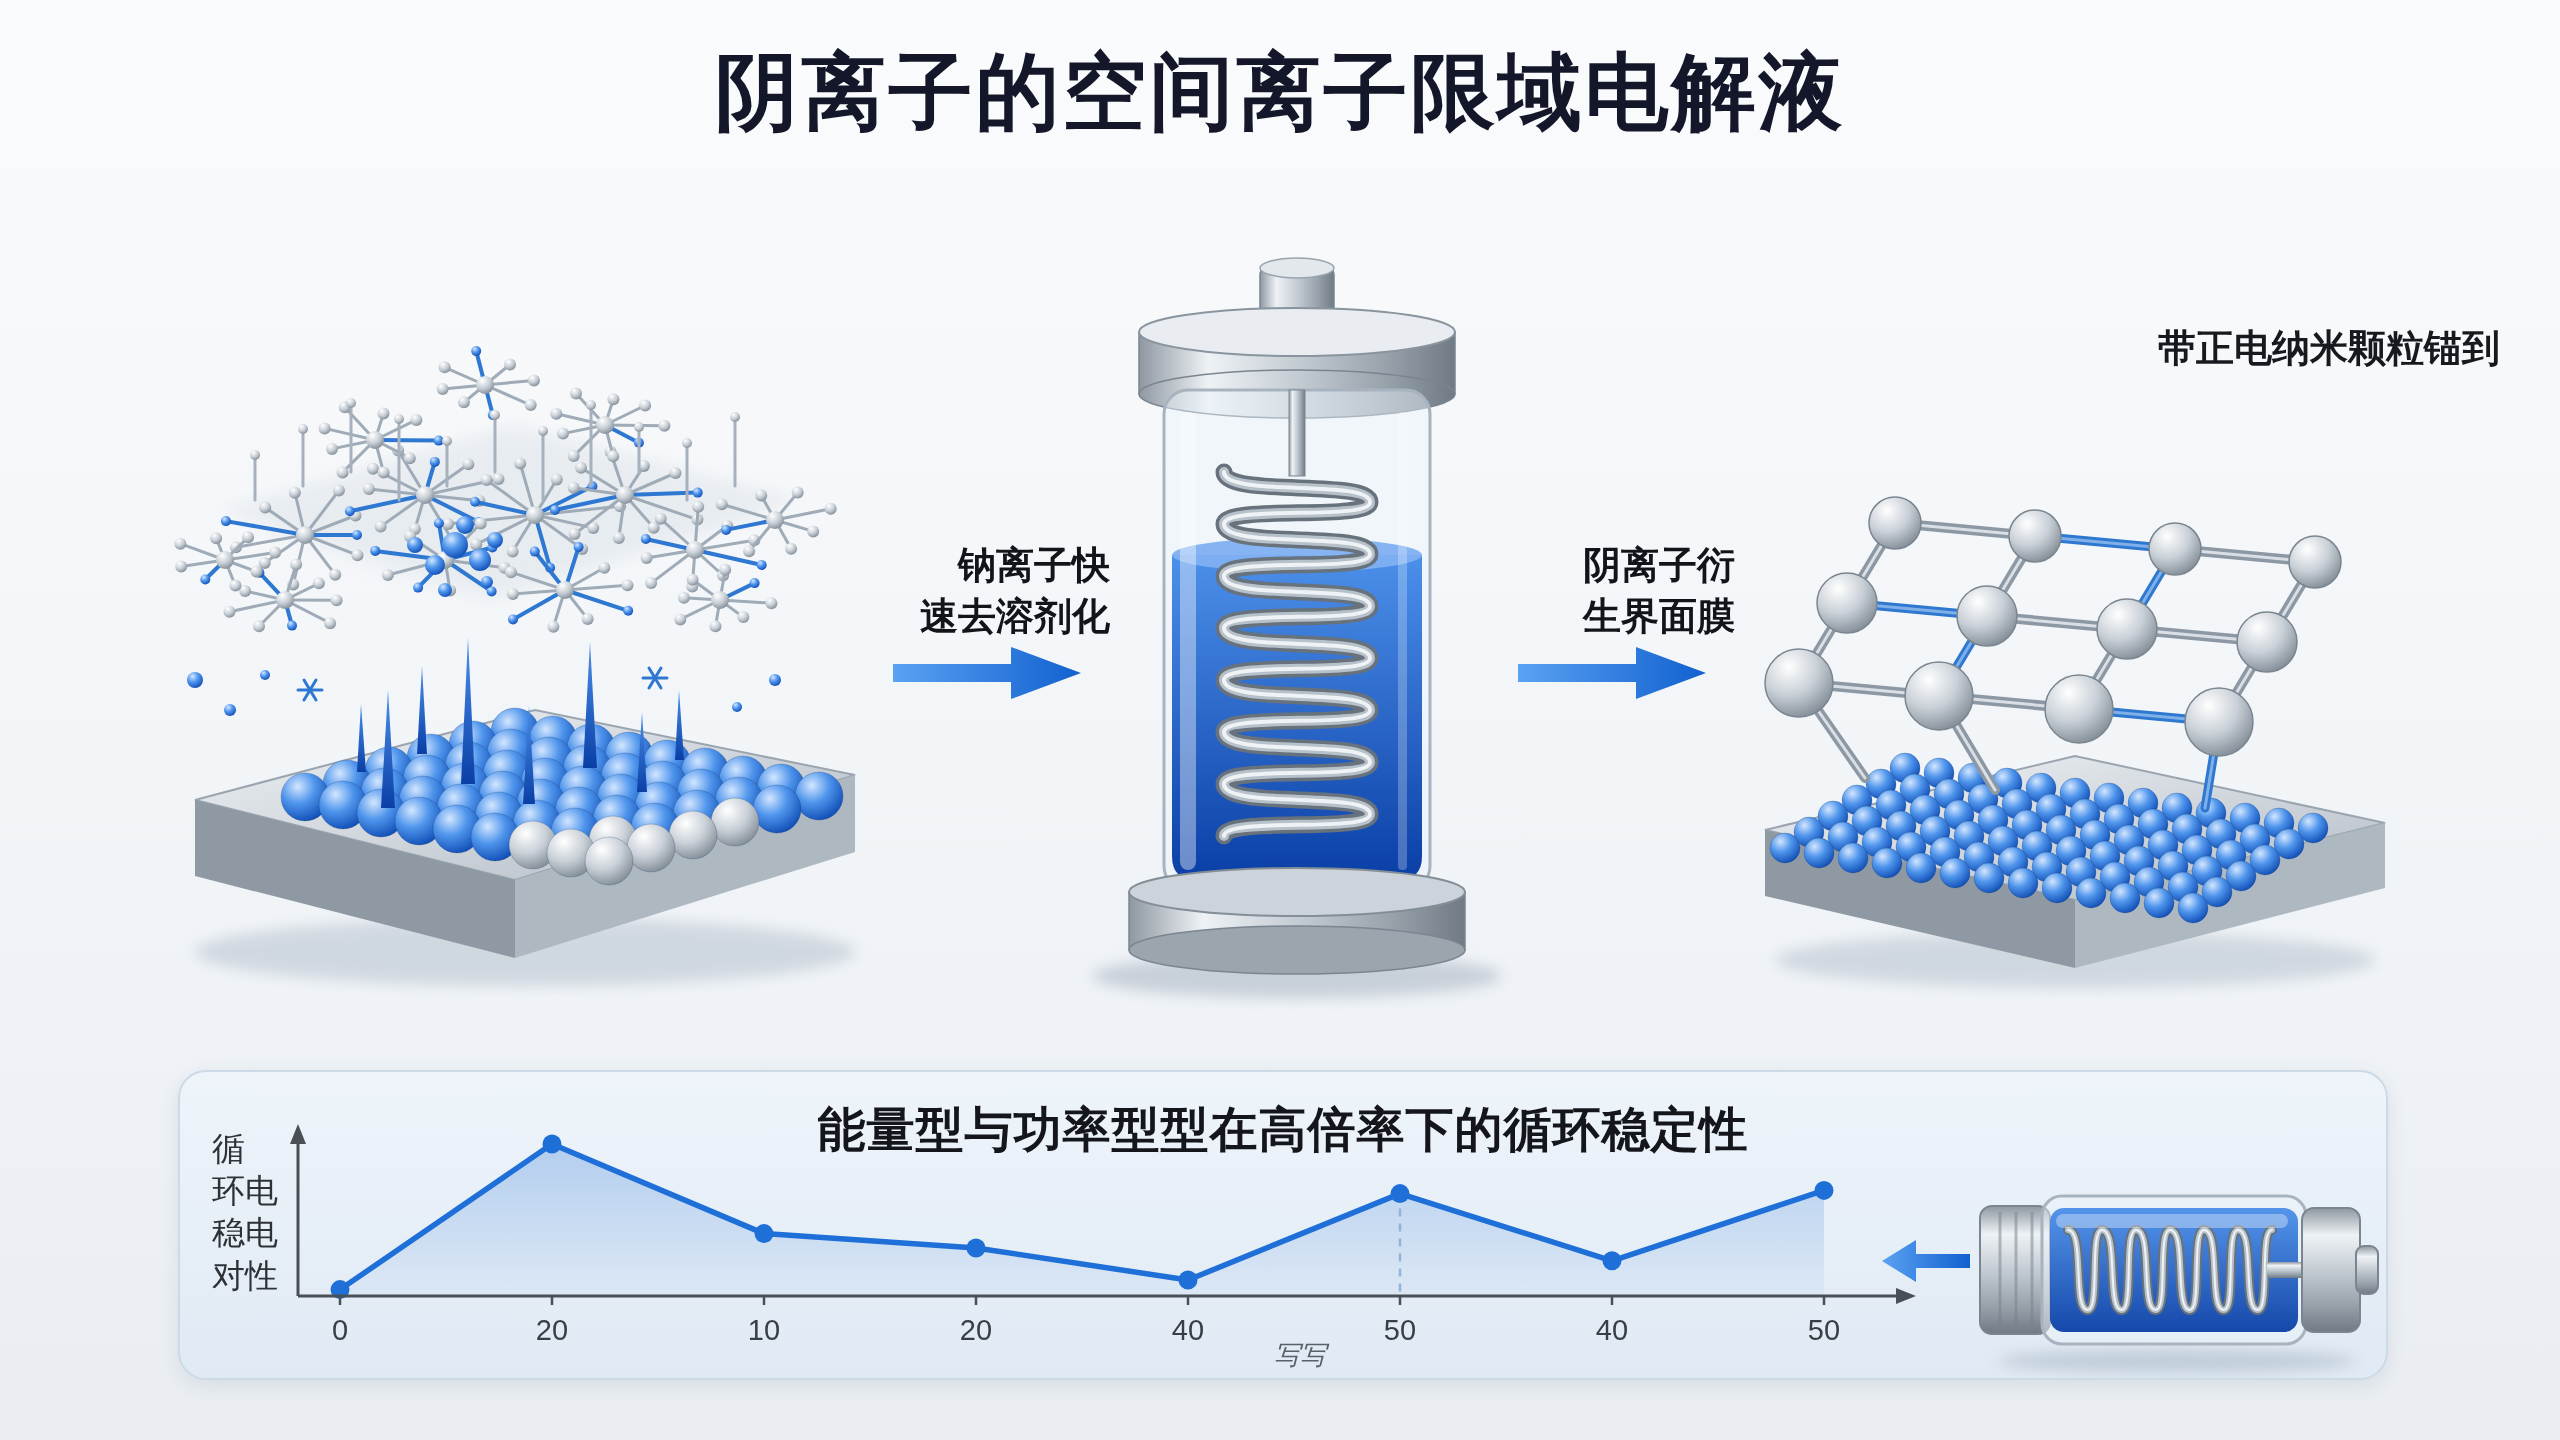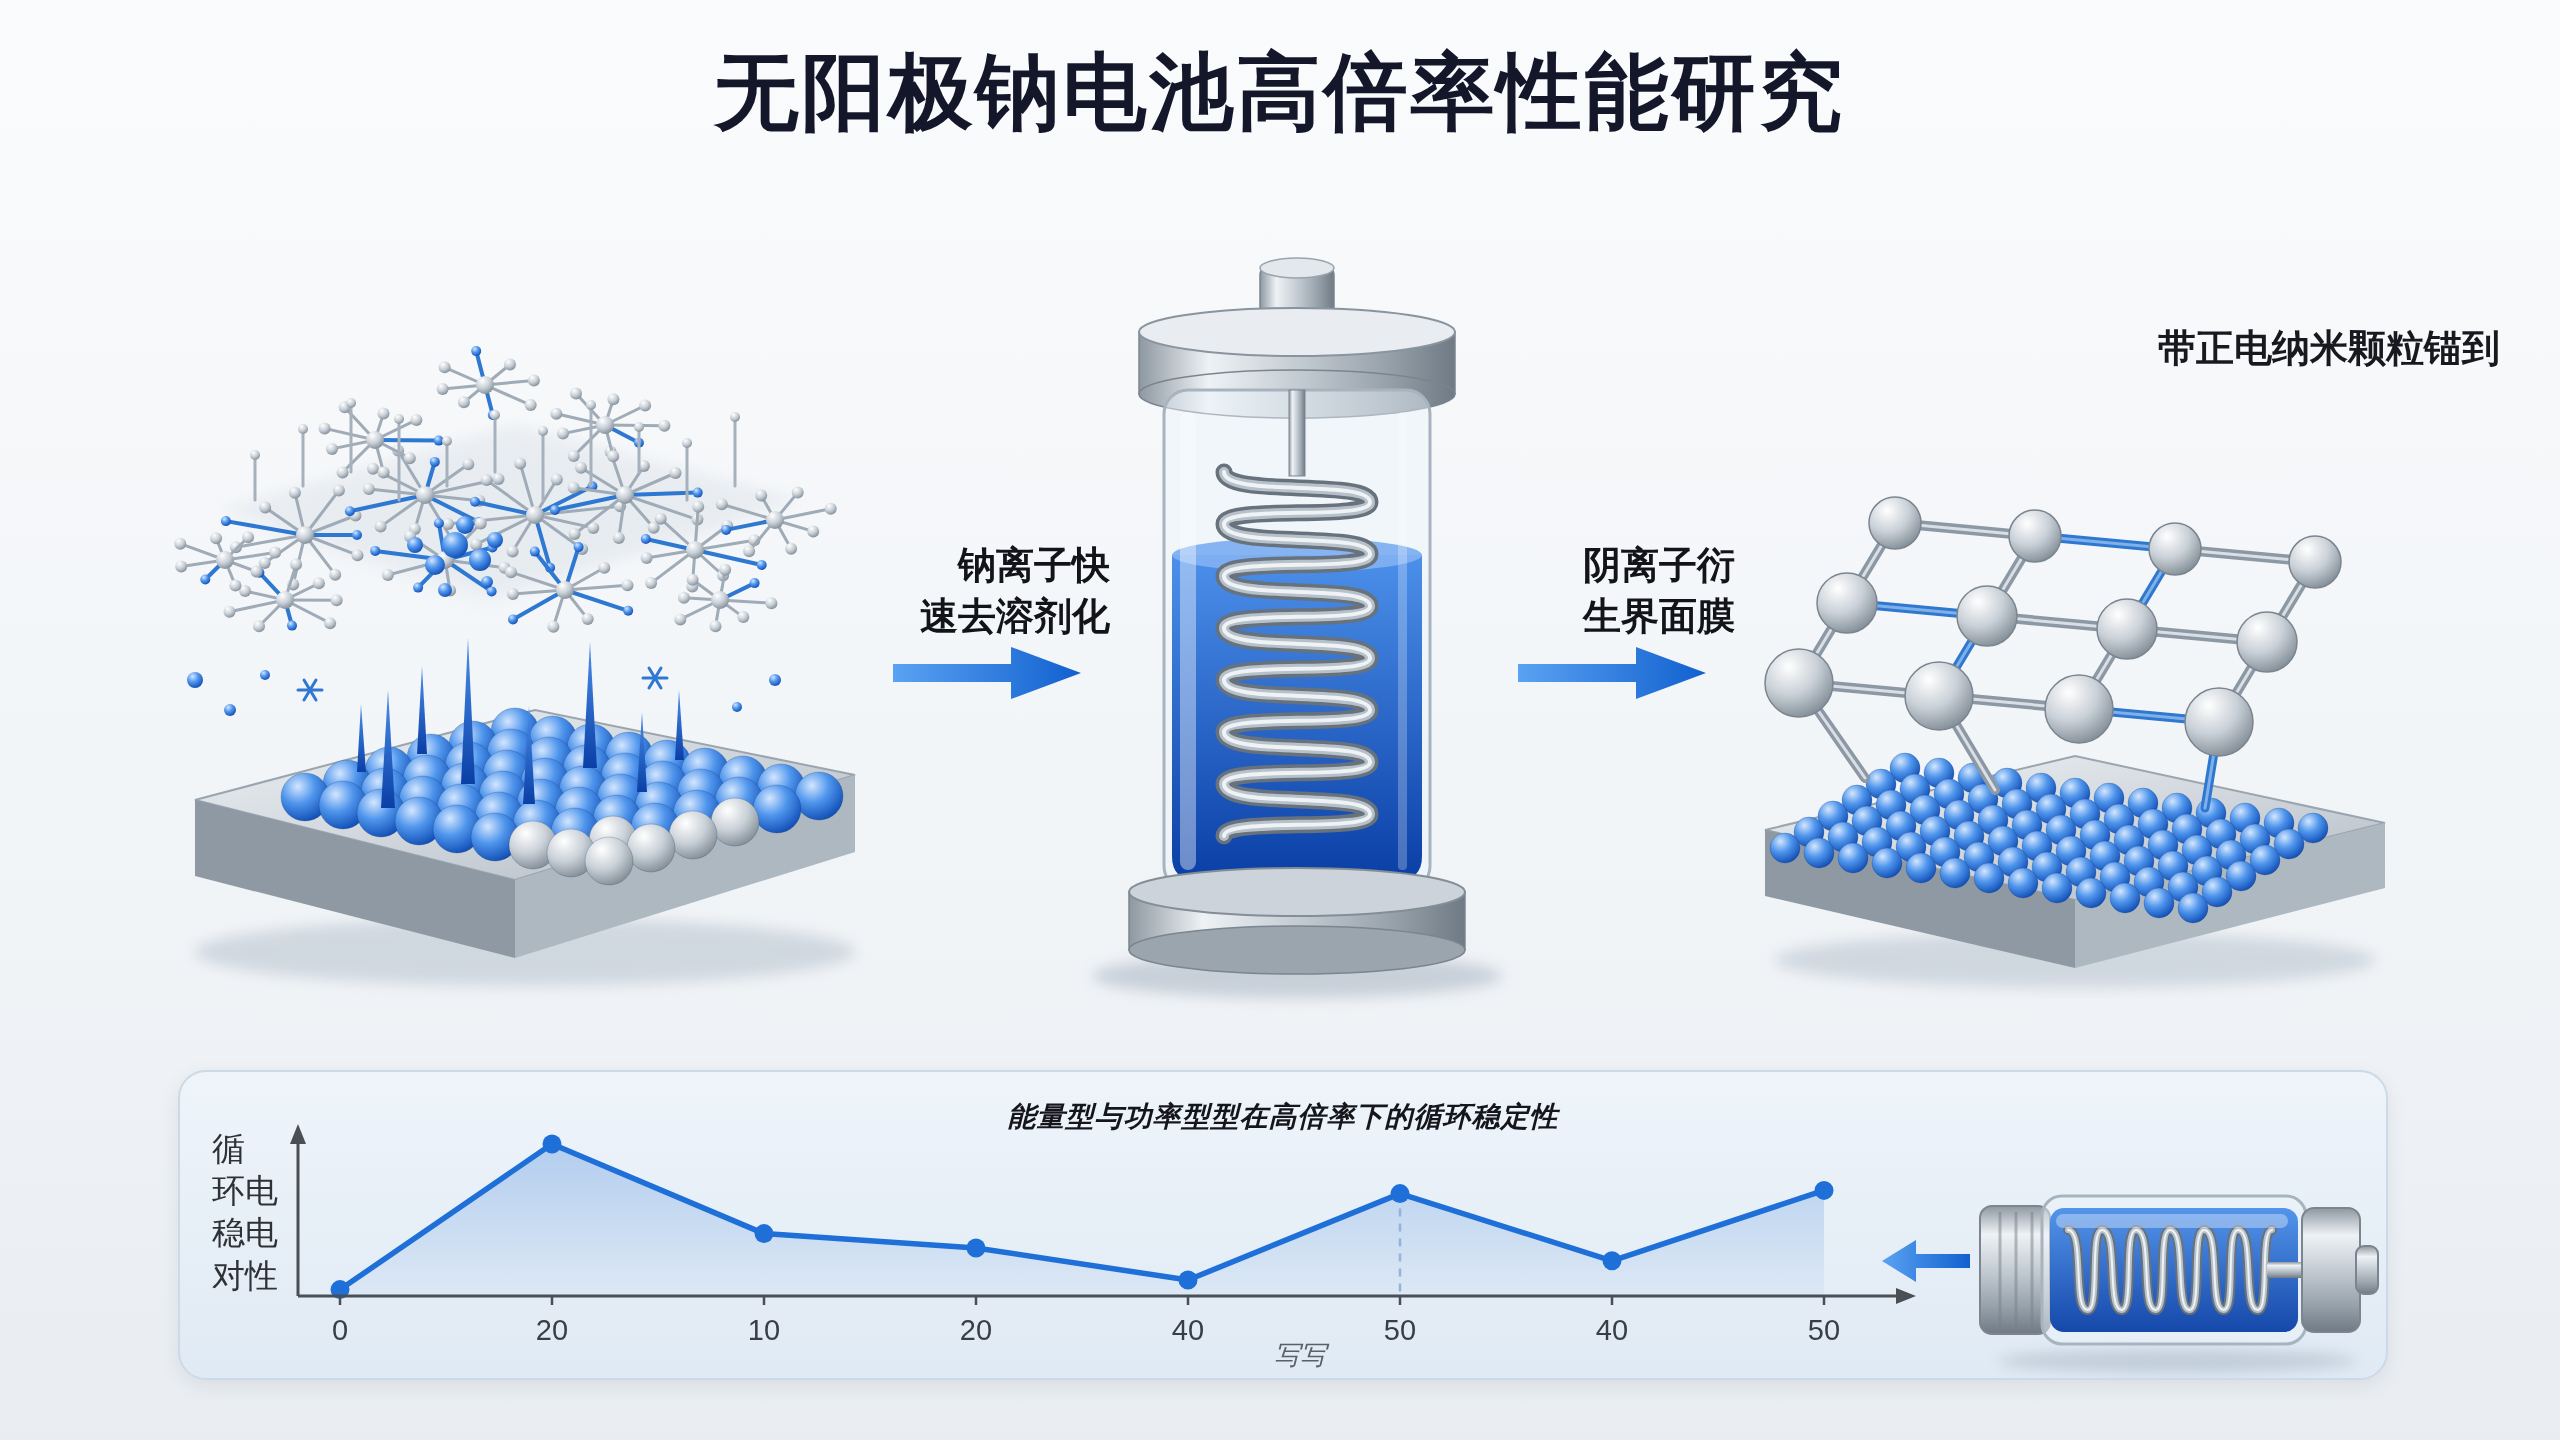--- a/index.html
+++ b/index.html
@@ -23,21 +23,21 @@
   .arrow-label{
     text-align:right;font-size:38px;font-weight:bold;line-height:1.35;color:#121419;
   }
   .panel{
     left:178px;top:1070px;width:2206px;height:306px;border-radius:28px;
     background:linear-gradient(180deg,#eef4fa 0%,#e0eaf4 100%);
     border:2px solid #ccd9e6;box-shadow:0 6px 18px rgba(90,110,140,0.12);
   }
   .panel-title{
     top:26px;left:0;width:100%;text-align:center;
-    font-size:28px;font-weight:bold;color:#15161c;letter-spacing:1px;font-style:italic;
+    font-size:48px;font-weight:bold;color:#15161c;letter-spacing:1px;
   }
   .ylabel{
     left:32px;top:56px;font-size:33px;line-height:1.28;color:#2e3237;font-weight:500;
   }
   .x-caption{
     left:1010px;top:266px;width:220px;text-align:center;font-size:26px;color:#5a6068;font-style:italic;
   }
 </style>
 </head>
 <body>
@@ -85,21 +85,21 @@
       <linearGradient id="gradPlatformTop" x1="0" y1="0" x2="1" y2="1">
         <stop offset="0%" stop-color="#f0f3f6"></stop>
         <stop offset="100%" stop-color="#b2bbc4"></stop>
       </linearGradient>
       <filter id="soft" x="-50%" y="-50%" width="200%" height="200%">
         <feGaussianBlur stdDeviation="7"></feGaussianBlur>
       </filter>
     </defs>
   </svg>
 
-  <h1 class="abs title" style="margin:0">无阳极钠电池高倍率性能研究</h1>
+  <h1 class="abs title" style="margin:0">阴离子的空间离子限域电解液</h1>
 
   <div class="fig" id="fig-left" style="left:135px;top:260px;width:780px;height:740px">
     <svg id="left-svg" viewBox="0 0 780 740">
       <ellipse cx="390" cy="692" rx="330" ry="34" fill="#90a0b2" opacity="0.32" filter="url(#soft)"></ellipse>
 
       <polygon points="85,250 380,165 665,240 360,335" fill="#d6dde4" opacity="0.38" filter="url(#soft)"></polygon>
       <polygon points="120,270 390,190 630,255 350,345" fill="#e6ebf0" opacity="0.40" filter="url(#soft)"></polygon>
       <g id="left-bursts">
           <line x1="170" y1="275" x2="222" y2="275" stroke="#2e78d2" stroke-width="4" stroke-linecap="round"></line>
           <circle cx="222" cy="275" r="5" fill="url(#gradBlue)"></circle>

